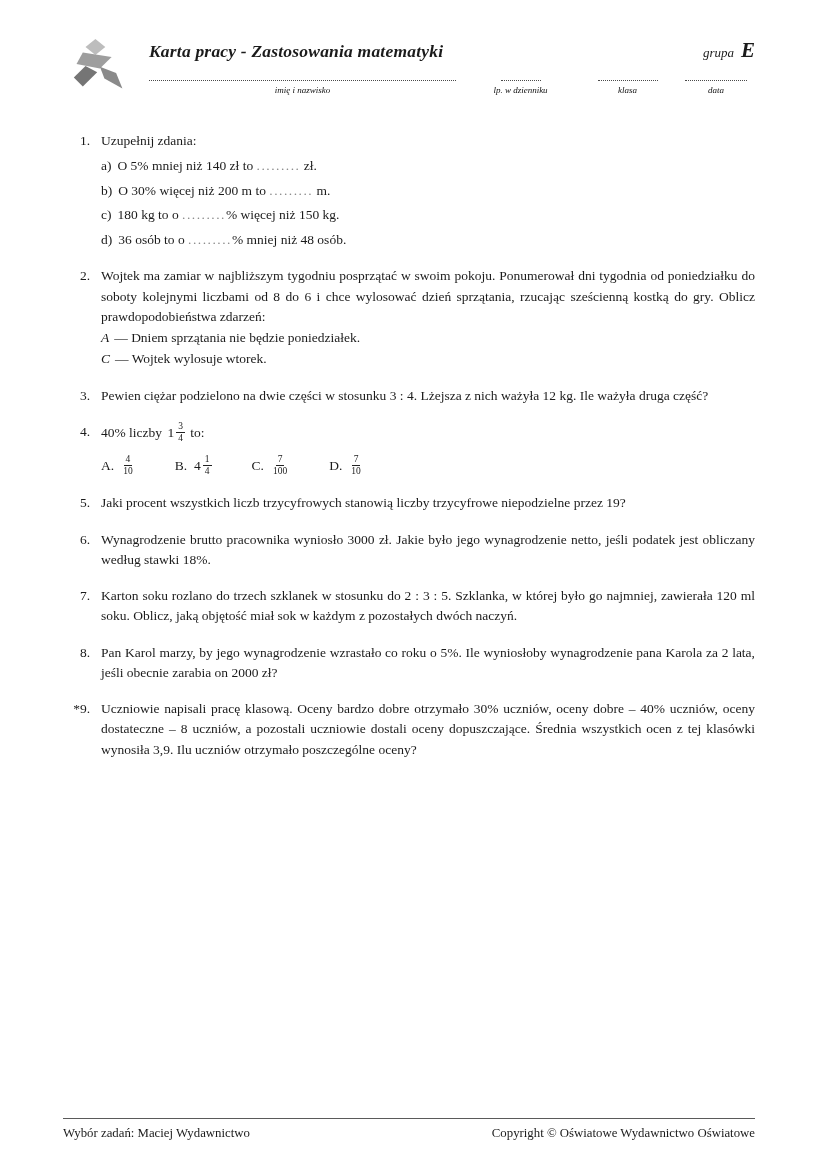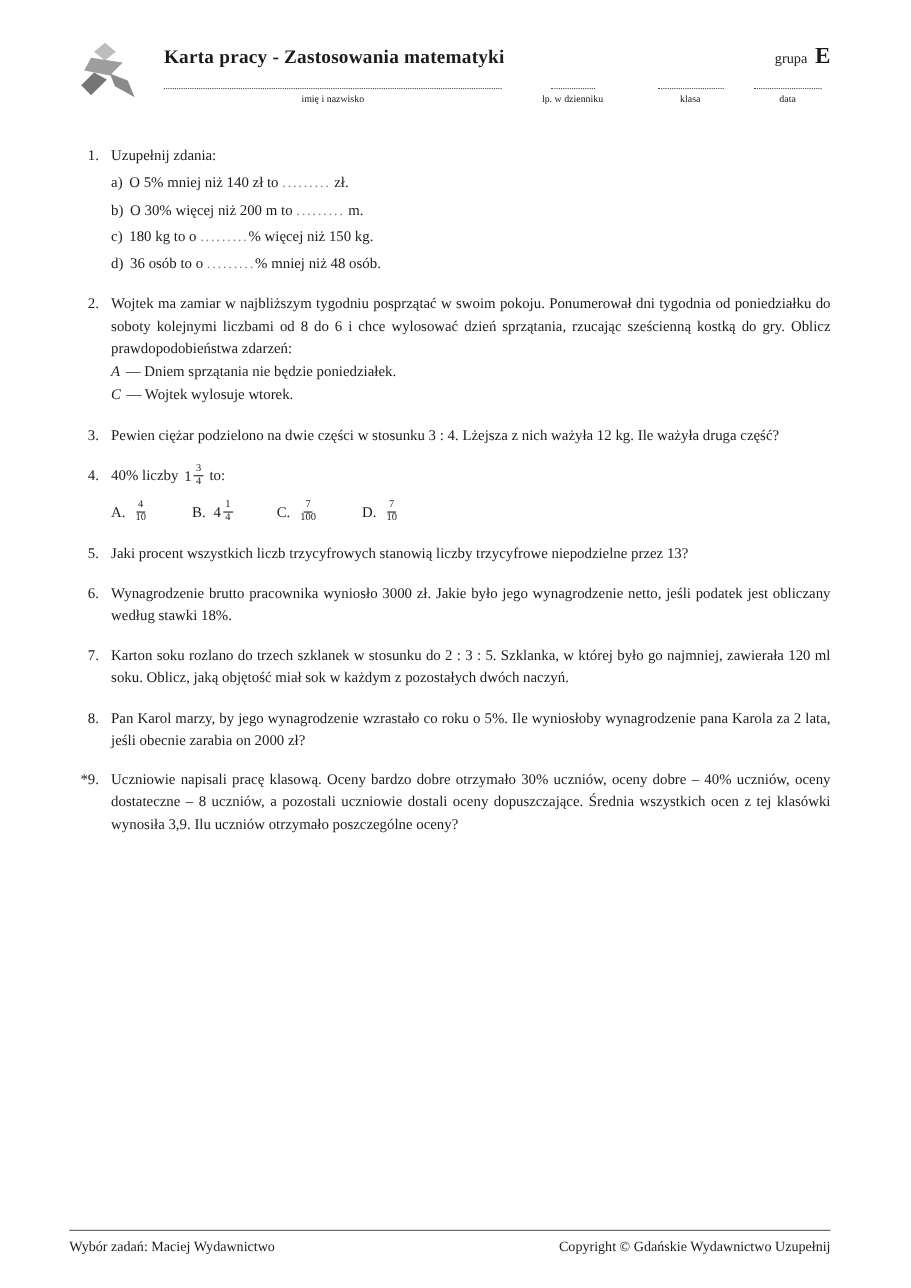--- a/index.html
+++ b/index.html
@@ -9,21 +9,21 @@
     box-sizing:border-box;
     background:#fff;
     font-family:"Liberation Serif","DejaVu Serif",serif;
     color:#1b1b1b;
     padding:38px 73px 0 63px;
     overflow:hidden;
   }
   
   .header{display:flex;align-items:flex-start;}
   .logo{width:72px;height:58px;flex:0 0 72px;margin-right:14px;margin-top:-2px;}
-  .header-main{flex:1;}
+  .header-main{flex:1;font-style:italic;}
   .title-row{display:flex;justify-content:space-between;align-items:baseline;}
   .title{font-size:17.5px;font-weight:bold;margin:0;letter-spacing:.2px;}
   .group{font-size:13px;white-space:nowrap;}
   .group-letter{font-size:21px;font-weight:bold;margin-left:7px;}
   .fields{display:flex;justify-content:space-between;margin-top:17px;}
   .field{display:flex;flex-direction:column;align-items:center;}
   .field .dots{height:0;border-bottom:1.6px dotted #4a4a4a;margin-bottom:4px;}
   .field-label{font-size:9px;color:#111;text-align:center;white-space:nowrap;}
   .field.f0{width:307px;} .field.f0 .dots{width:307px;}
   .field.f1{width:115px;justify-content:flex-end;} .field.f1 .dots{width:40px;}
@@ -171,21 +171,21 @@
                   <span class="den">10</span>
                 </span>
               </span>
             </span>
           </div>
         </div>
       </div>
       <div class="question">
         <div class="q-num">5.</div>
         <div class="q-body">
-          <div class="q-text">Jaki procent wszystkich liczb trzycyfrowych stanowią liczby trzycyfrowe niepodzielne przez 13?</div>
+          <div class="q-text">Jaki procent wszystkich liczb trzycyfrowych stanowią liczby trzycyfrowe niepodzielne przez 19?</div>
         </div>
       </div>
       <div class="question">
         <div class="q-num">6.</div>
         <div class="q-body">
           <div class="q-text">Wynagrodzenie brutto pracownika wyniosło 3000 zł. Jakie było jego wynagrodzenie netto, jeśli podatek jest obliczany według stawki 18%.</div>
         </div>
       </div>
       <div class="question">
         <div class="q-num">7.</div>
@@ -202,16 +202,16 @@
       <div class="question">
         <div class="q-num">*9.</div>
         <div class="q-body">
           <div class="q-text">Uczniowie napisali pracę klasową. Oceny bardzo dobre otrzymało 30% uczniów, oceny dobre – 40% uczniów, oceny dostateczne – 8 uczniów, a pozostali uczniowie dostali oceny dopuszczające. Średnia wszystkich ocen z tej klasówki wynosiła 3,9. Ilu uczniów otrzymało poszczególne oceny?</div>
         </div>
       </div>
     </main>
 
   <footer class="footer">
     <span>Wybór zadań: Maciej Wydawnictwo</span>
-    <span>Copyright © Gdańskie Wydawnictwo Uzupełnij</span>
+    <span>Copyright © Oświatowe Wydawnictwo Oświatowe</span>
   </footer>
 
 </div>
 
 </body></html>

